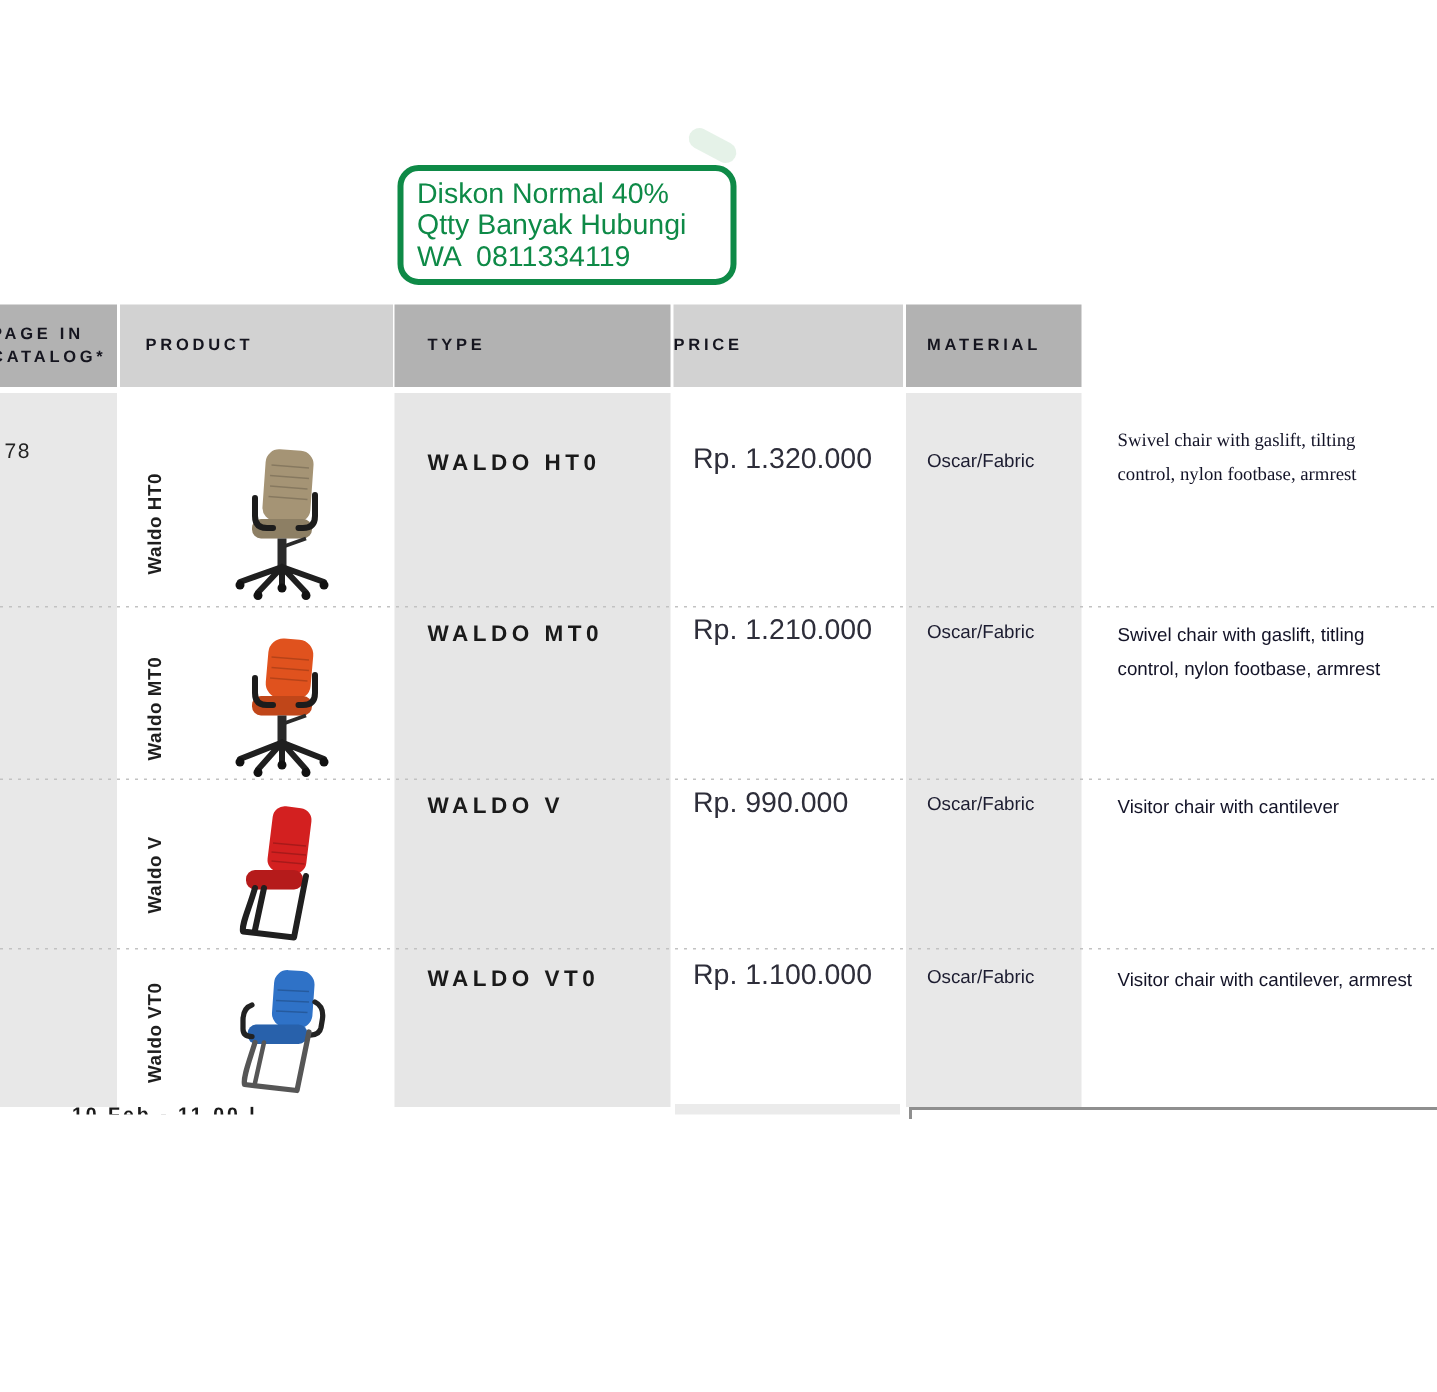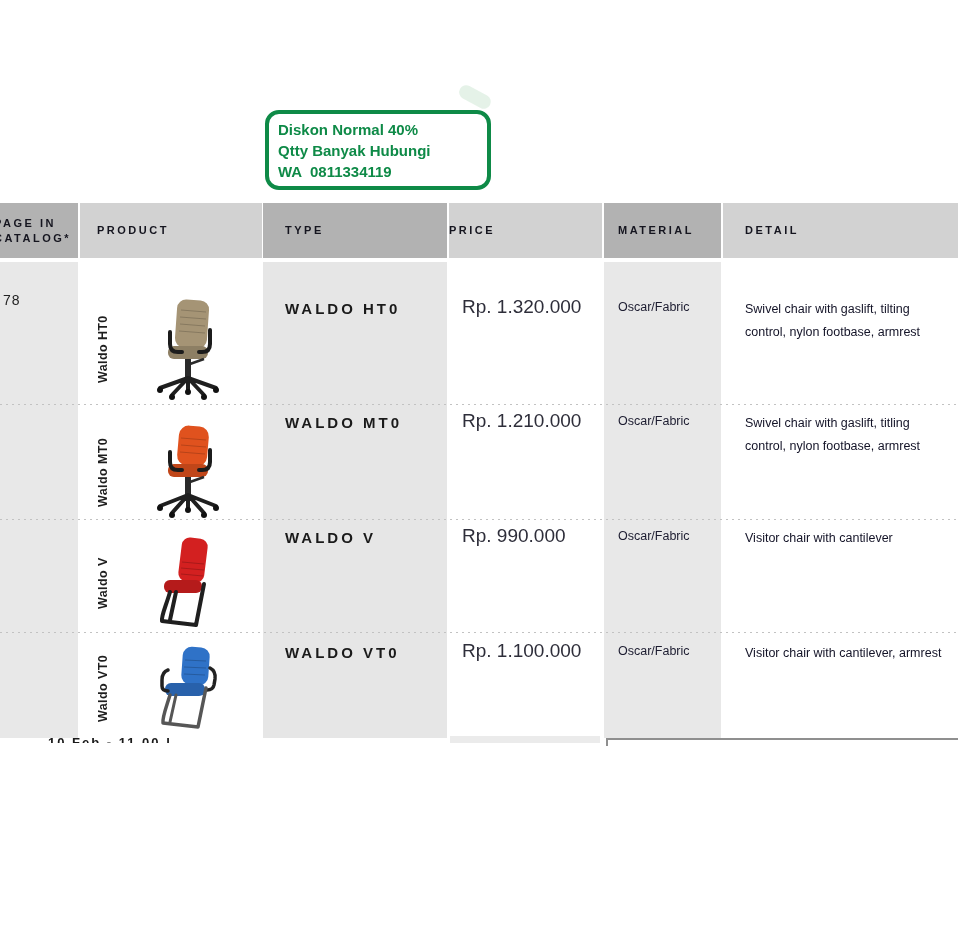--- a/index.html
+++ b/index.html
@@ -4,21 +4,21 @@
 <style>
   html,body{margin:0;padding:0;background:#ffffff;}
   #screen{
     position:relative;width:958px;height:928px;background:#ffffff;
     font-family:"Liberation Sans", sans-serif;overflow:hidden;
   }
   
   .promo{
     position:absolute;left:265px;top:110px;width:200px;height:62px;
     border:4px solid #0e8a47;border-radius:14px;padding:5px 9px;
-    color:#0e8a47;font-weight:700;font-size:15px;line-height:21px;
+    color:#0e8a47;font-weight:400;font-size:19px;line-height:21px;
     white-space:nowrap;background:#ffffff;
   }
   .smudge{
     position:absolute;left:458px;top:90px;width:34px;height:14px;
     background:#cfe7d6;opacity:.55;transform:rotate(28deg);border-radius:8px;
   }
   
   .hcell{position:absolute;top:203px;height:55px;display:flex;align-items:center;overflow:hidden;}
   .hdark{background:#b2b2b2;}
   .hlight{background:#d2d2d2;}
@@ -73,23 +73,20 @@
     <div class="hlabel" style="margin-left:17px;">PRODUCT</div>
   </div>
   <div class="hcell hdark" style="left:263px;width:184px;">
     <div class="hlabel" style="margin-left:22px;">TYPE</div>
   </div>
   <div class="hcell hlight" style="left:449px;width:153px;">
     <div class="hlabel" style="">PRICE</div>
   </div>
   <div class="hcell hdark" style="left:604px;width:117px;">
     <div class="hlabel" style="margin-left:14px;">MATERIAL</div>
-  </div>
-  <div class="hcell hlight" style="left:723px;width:235px;">
-    <div class="hlabel" style="margin-left:22px;">DETAIL</div>
   </div>
 
   <div class="stripe" style="left:0;width:78px;"></div>
   <div class="stripe" style="left:263px;width:184px;background:#e6e6e6;"></div>
   <div class="stripe" style="left:604px;width:117px;"></div>
 
   <div class="dotline" style="top:404px;"></div>
   <div class="dotline" style="top:519px;"></div>
   <div class="dotline" style="top:632px;"></div>
 
@@ -156,21 +153,21 @@
     <path class="frame" d="M38,80 L10,90 M38,80 L66,90 M38,80 L22,97 M38,80 L54,97 M38,80 L38,92"></path>
     <circle cx="10" cy="92" r="3" fill="#111"></circle>
       <circle cx="66" cy="92" r="3" fill="#111"></circle>
     <circle cx="22" cy="99" r="3" fill="#111"></circle>
       <circle cx="54" cy="99" r="3" fill="#111"></circle>
     <circle cx="38" cy="94" r="3" fill="#111"></circle>
   </svg>
   <div class="typ" style="top:300px;">WALDO HT0</div>
   <div class="price" style="top:296px;">Rp. 1.320.000</div>
   <div class="mat" style="top:300px;">Oscar/Fabric</div>
-  <div class="det" style="top:298px;">Swivel chair with gaslift, tilting control, nylon footbase, armrest</div>
+  <div class="det" style="top:282px;font-family:Liberation Serif, serif;">Swivel chair with gaslift, tilting control, nylon footbase, armrest</div>
 
   <div class="vlabel" style="left:94px;top:428px;height:88px;">Waldo MT0</div>
   <svg class="chair" style="left:150px;top:424px;" width="72" height="94" viewBox="0 0 72 94">
     <g fill="#e0521e">
       <rect x="28" y="2" width="30" height="40" rx="10" transform="rotate(5 43 22)"></rect>
       <rect x="18" y="40" width="40" height="13" rx="6"></rect>
       <rect x="18" y="40" width="40" height="13" rx="6" fill="#000" opacity="0.14"></rect>
       <g stroke="#000" stroke-width="1" opacity="0.18">
         <line x1="31" y1="14" x2="56" y2="16"></line>
           <line x1="31" y1="21" x2="56" y2="23"></line>

